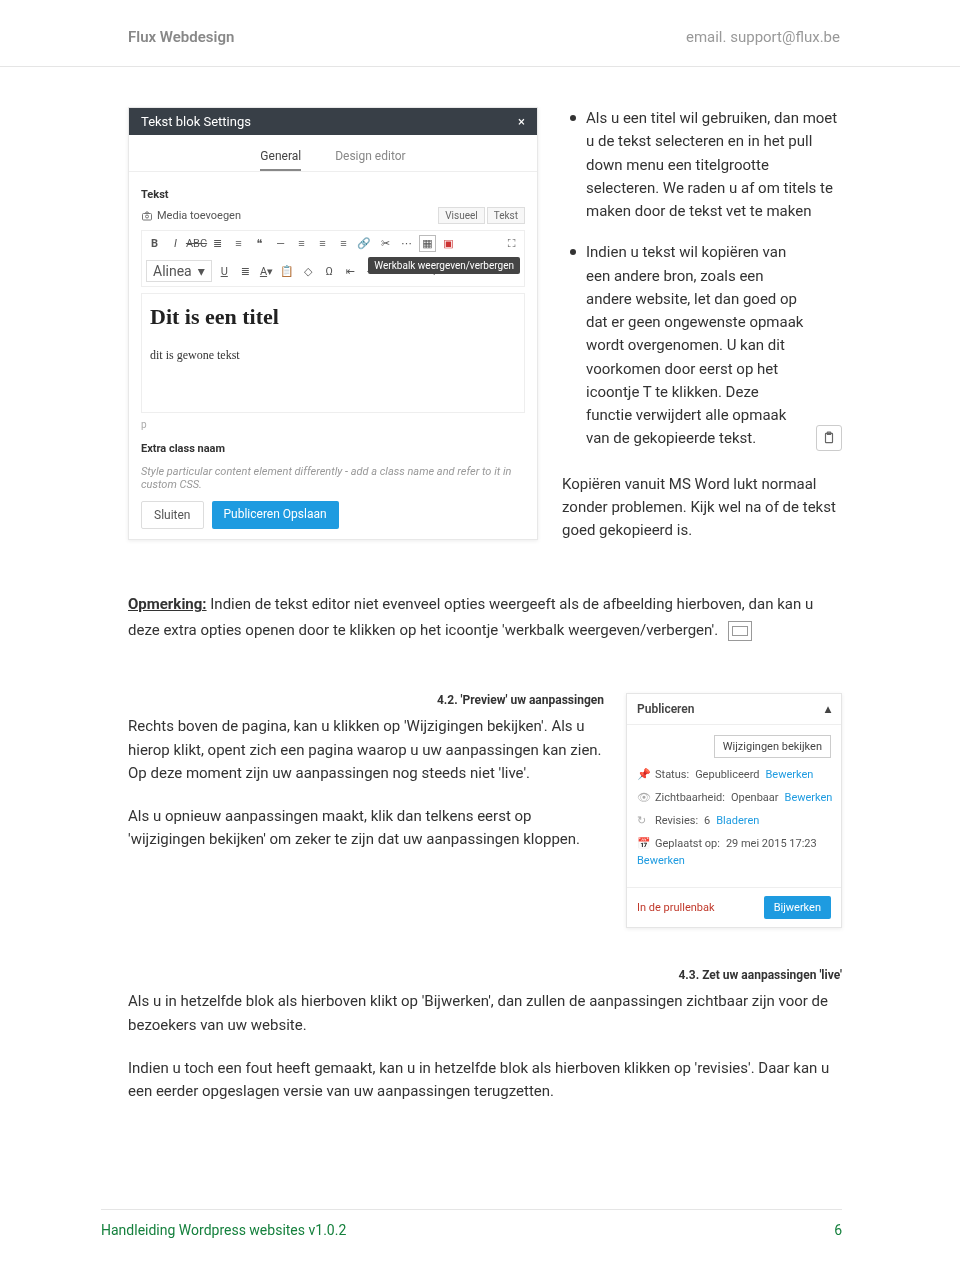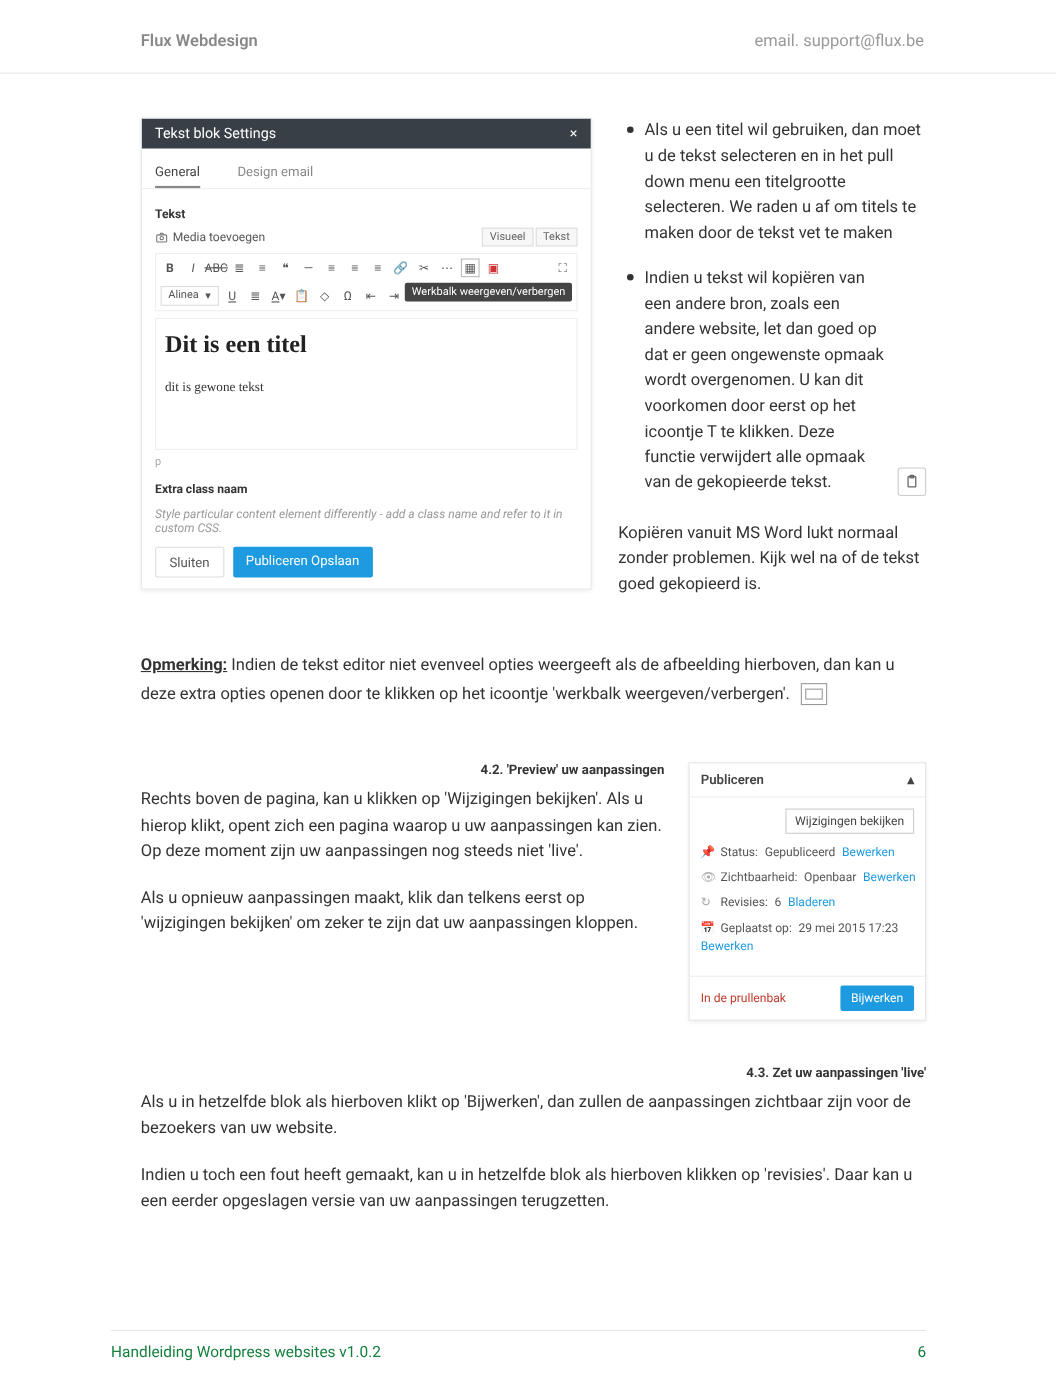--- a/index.html
+++ b/index.html
@@ -47,35 +47,36 @@
     padding: 6px 12px;
     font-size: 13px;
   }
   .editor-shot .titlebar .close { font-size: 13px; color:#fff;}
   .editor-shot .tabs {
     display: flex;
     border-bottom: 1px solid #eee;
     padding: 8px 12px 0;
     gap: 34px;
     font-size: 12px;
+    justify-content: center;
   }
   .editor-shot .tabs .tab { padding: 6px 0; color:#888;}
   .editor-shot .tabs .tab.active { color:#444; border-bottom:2px solid #888;}
   .editor-shot .pane { padding: 10px 12px; }
   .label { font-weight: bold; font-size: 11px; color:#333; margin: 6px 0;}
   .media-row { display:flex; justify-content:space-between; align-items:center; margin-bottom:6px;}
   .media-btn { display:flex; align-items:center; gap:4px; font-size:11px; color:#555;}
   .view-tabs { display:flex; gap:2px;}
   .view-tabs .vt { border:1px solid #ddd; padding:2px 6px; font-size:10px; color:#666; background:#f7f7f7;}
   .toolbar { display:flex; flex-wrap:wrap; gap:4px; align-items:center; border:1px solid #eee; padding:4px; font-size:11px; position:relative;}
   .toolbar .ti { width:17px; height:17px; display:inline-flex; align-items:center; justify-content:center; color:#555; font-size:11px;}
   .toolbar .ti.hl { border:1px solid #bbb;}
   .toolbar .ti.red { color:#c33;}
   .row2tool { display:flex; gap:4px; align-items:center; margin-top:4px;}
-  .select-like { border:1px solid #ddd; padding:2px 6px; font-size:10px; color:#555; display:flex; align-items:flex-start; gap:6px;}
+  .select-like { border:1px solid #ddd; padding:2px 6px; font-size:14px; color:#555; display:flex; align-items:center; gap:6px;}
   .tooltip-box { position:absolute; right:4px; top:26px; background:#444; color:#fff; font-size:10px; padding:3px 6px; border-radius:2px;}
   .editor-body { border:1px solid #eee; padding:10px 8px; margin-top:6px; min-height:120px;}
   .editor-body .big-title { font-family: Georgia, serif; font-weight:bold; font-size:22px; color:#222; margin-bottom:18px;}
   .editor-body .plain-text { font-family: Georgia, serif; font-size:12px; color:#333;}
   .pfoot { color:#aaa; font-size:10px; margin-top:6px;}
   .hint-italic { font-style:italic; color:#999; font-size:11px; margin:10px 0;}
   .editor-btns { display:flex; gap:8px; margin-top:10px;}
   .btn-plain { border:1px solid #ddd; padding:6px 12px; font-size:12px; color:#555; border-radius:2px;}
   .btn-primary { background:#1e9be0; color:#fff; padding:6px 12px; font-size:12px; border-radius:2px;}
   .bullets { font-size:15px; color:#333; line-height:1.55;}
@@ -133,21 +134,21 @@
 
   <div class="row1">
 
     <div class="editor-shot">
       <div class="titlebar">
         <span>Tekst blok Settings</span>
         <span class="close">×</span>
       </div>
       <div class="tabs">
         <span class="tab active">General</span>
-        <span class="tab">Design email</span>
+        <span class="tab">Design editor</span>
       </div>
       <div class="pane">
         <div class="label">Tekst</div>
         <div class="media-row">
           <div class="media-btn">
             <span>
               <svg width="12" height="12" viewBox="0 0 24 24" fill="none" stroke="#777" stroke-width="2">
                   <rect x="3" y="7" width="18" height="13" rx="2"></rect>
                   <circle cx="12" cy="13" r="3"></circle>
                   <path d="M9 7l1-3h4l1 3"></path>

